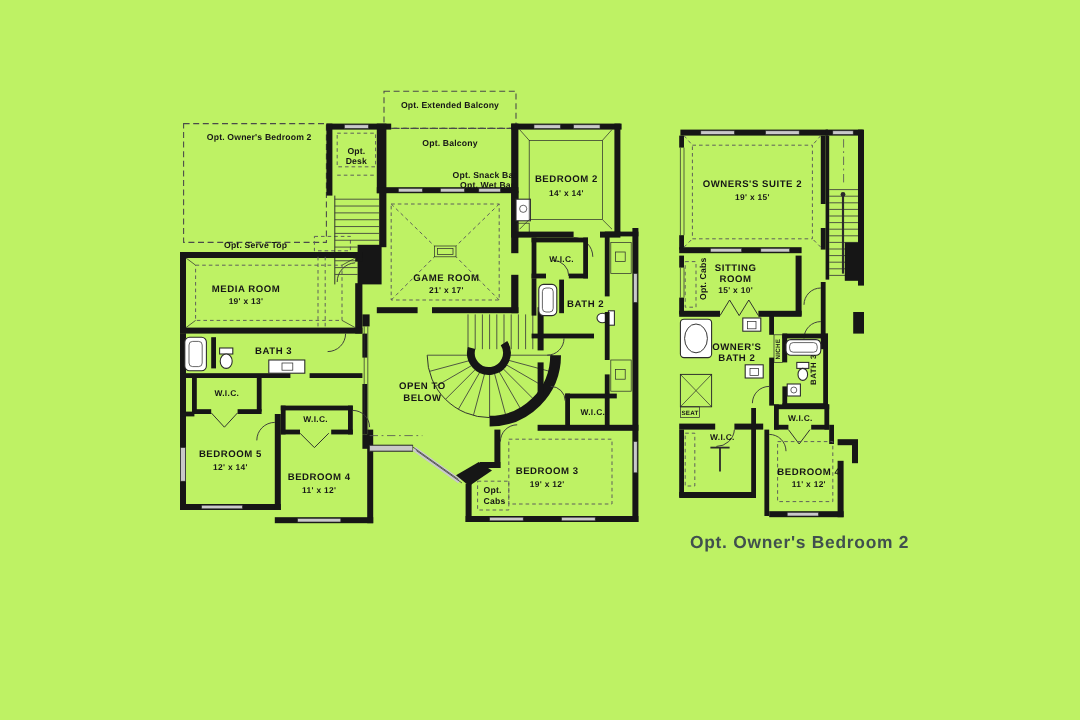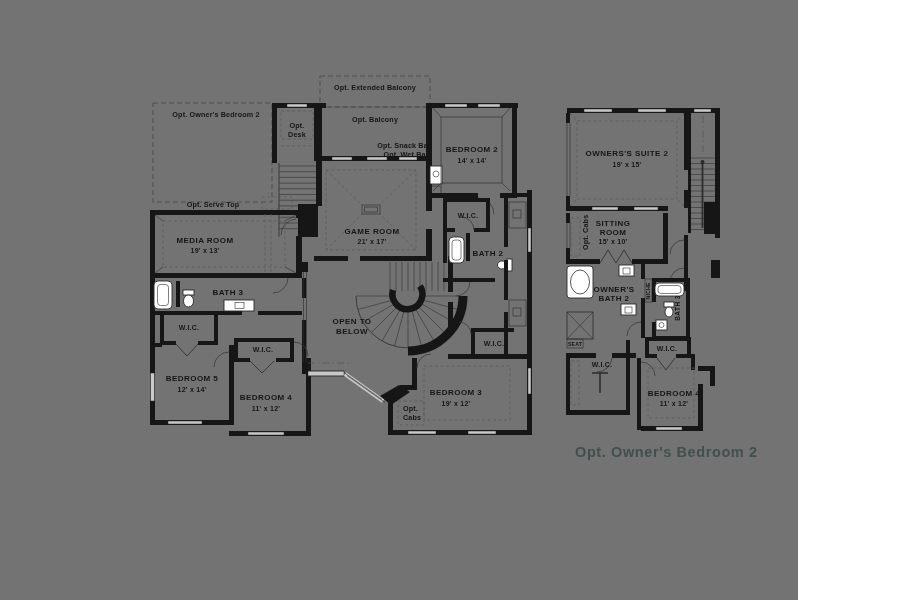--- a/index.html
+++ b/index.html
@@ -1,16 +1,16 @@
 <!DOCTYPE html>
 <html><head>
 <meta charset="utf-8">
 <style>
   html,body{margin:0;padding:0;background:#ffffff;}
-  .stage{position:relative;width:798px;height:600px;background:#737373;overflow:hidden;}
+  .stage{position:relative;width:900px;height:600px;background:#bef264;overflow:hidden;}
   svg{position:absolute;left:0;top:0;}
   
   .t{font-family:"Liberation Sans",sans-serif;font-weight:bold;fill:#161616;text-anchor:middle;}
   .room{font-size:8px;letter-spacing:.45px;}
   .dim{font-size:7px;letter-spacing:.25px;}
   .opt{font-size:7.2px;letter-spacing:.15px;}
   .sm{font-size:5.2px;letter-spacing:.2px;}
   .caption{font-family:"Liberation Sans",sans-serif;font-size:14.5px;font-weight:600;
            fill:#40504e;letter-spacing:.6px;text-anchor:start;}
   

